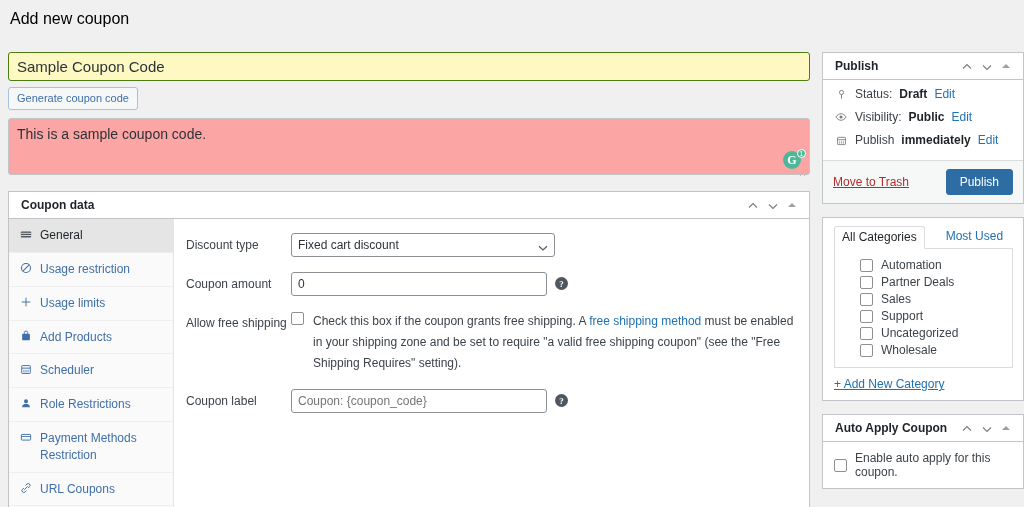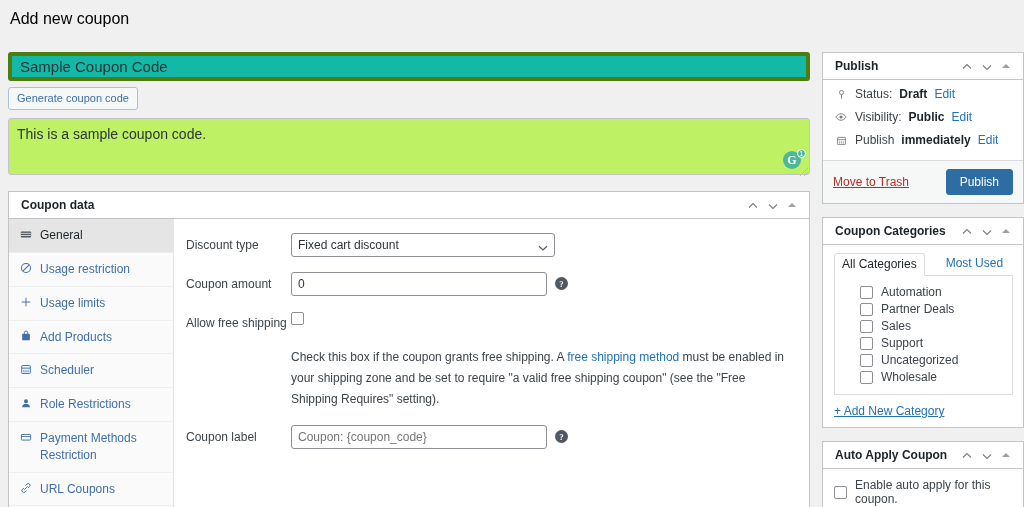--- a/index.html
+++ b/index.html
@@ -21,40 +21,40 @@
   }
 
   
   .cols { display: flex; align-items: flex-start; gap: 12px; }
   .col-main { width: 802px; flex: 0 0 802px; }
   .col-side { width: 202px; flex: 0 0 202px; }
 
   
   .title-input {
     width: 100%; height: 29px;
-    border: 4px solid #4d7c0f; background: #14b8a6;
+    border: 1px solid #4d7c0f; background: #fef9c3;
     border-radius: 3px; padding: 3px 8px;
     font-family: "Liberation Sans", sans-serif;
     font-size: 15px; color: #2c3338; outline: none;
   }
   .gen-btn-row { margin: 6px 0 0 0; }
   .gen-btn {
     display: inline-block;
     border: 1px solid #a7c2e0; background: #f6f7f7;
     color: #3f6fa8; border-radius: 3px;
     font-size: 11px; padding: 4px 8px 5px; cursor: pointer;
     font-family: "Liberation Sans", sans-serif;
     line-height: 1.1;
   }
 
   
   .excerpt-wrap { position: relative; margin-top: 8px; }
   .excerpt {
     width: 100%; height: 57px; resize: none;
-    border: 1px solid #c3c4c7; background: #bef264; border-radius: 3px;
+    border: 1px solid #c3c4c7; background: #fca5a5; border-radius: 3px;
     padding: 5px 8px; font-size: 14px; color: #2c3338;
     font-family: "Liberation Sans", sans-serif; outline: none;
     line-height: 1.45;
   }
   .gram-badge {
     position: absolute; right: 9px; bottom: 9px;
     width: 18px; height: 18px; border-radius: 50%;
     background: #4db79a; color: #fff;
     font-size: 12px; font-weight: bold;
     display: flex; align-items: center; justify-content: center;
@@ -148,21 +148,21 @@
     margin-top: 5px; cursor: help;
     font-family: "Liberation Serif", serif;
   }
   .cbx {
     width: 13px; height: 13px; border: 1px solid #8c8f94;
     border-radius: 2px; background: #fff; flex: 0 0 13px;
     display: inline-block; cursor: pointer; margin-top: 1px;
   }
   .inline-note { font-size: 12px; line-height: 1.75; color: #3c434a; }
   .inline-note a { color: #2271b1; }
-  .free-ship-row .field-ctrl { gap: 22px; flex-direction: column; }
+  .free-ship-row .field-ctrl { gap: 9px; }
 
   
   .side-first { margin-top: 0; }
   .pub-rows { padding: 7px 10px 4px 11px; }
   .pub-row { display: flex; align-items: center; gap: 7px; font-size: 12px; margin-bottom: 9px; color: #3c434a; }
   .pub-row b { color: #1d2327; font-weight: bold; }
   .pub-row a { color: #2271b1; }
   .pub-ico { width: 14px; flex:0 0 14px; display:flex; align-items:center; justify-content:center; color:#787c82; }
   .pub-foot {
     display: flex; align-items: center; justify-content: space-between;
@@ -447,42 +447,20 @@
             <a>Edit</a>
           </div>
         </div>
         <div class="pub-foot">
           <span class="trash-link">Move to Trash</span>
           <span class="publish-btn">Publish</span>
         </div>
       </div>
 
       <div class="postbox">
-        <div class="pb-head">
-          <span class="pb-title">Coupon Categories</span>
-          <span class="pb-ctrls">
-            <span class="pb-ctrl">
-              <span class="chev">
-                  <svg viewBox="0 0 10 10" width="10" height="10">
-                    <path d="M1 6.5L5 2.5L9 6.5" fill="none" stroke="#787c82" stroke-width="1.1"></path>
-                  </svg>
-                </span>
-            </span>
-            <span class="pb-ctrl">
-              <span class="chev">
-                  <svg viewBox="0 0 10 10" width="10" height="10">
-                    <path d="M1 3.5L5 7.5L9 3.5" fill="none" stroke="#787c82" stroke-width="1.1"></path>
-                  </svg>
-                </span>
-            </span>
-            <span class="pb-ctrl">
-                <span class="tri-up"></span>
-              </span>
-          </span>
-        </div>
         <div class="cat-body">
           <div class="cat-tabs">
             <span class="cat-tab active">All Categories</span>
             <span class="cat-tab">Most Used</span>
           </div>
           <ul class="cat-list">
             <li class="cat-item">
               <span class="cbx"></span>
               <span>Automation</span>
             </li>

